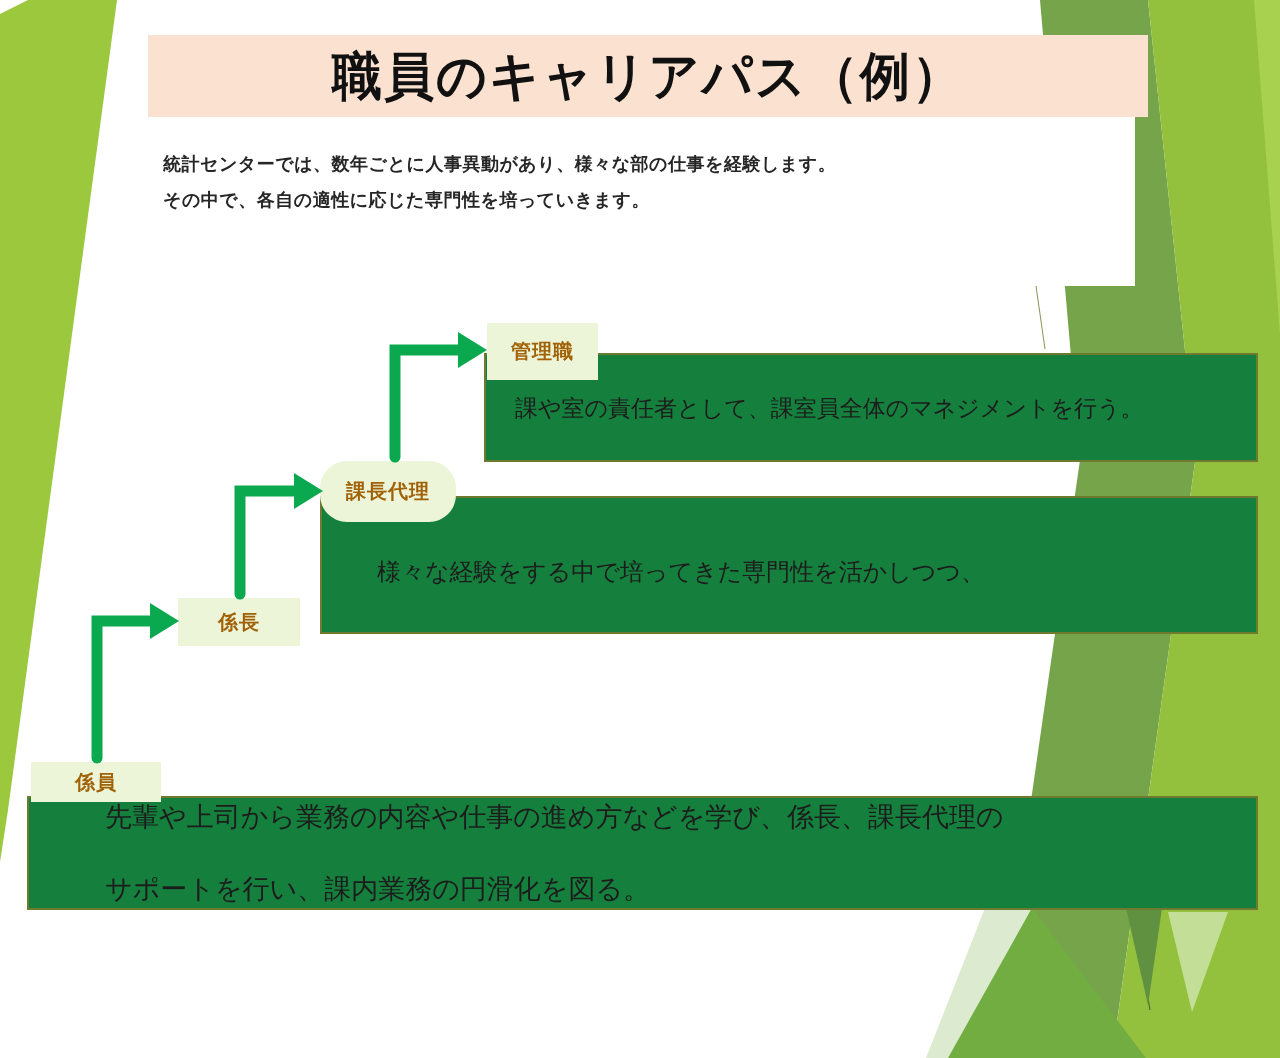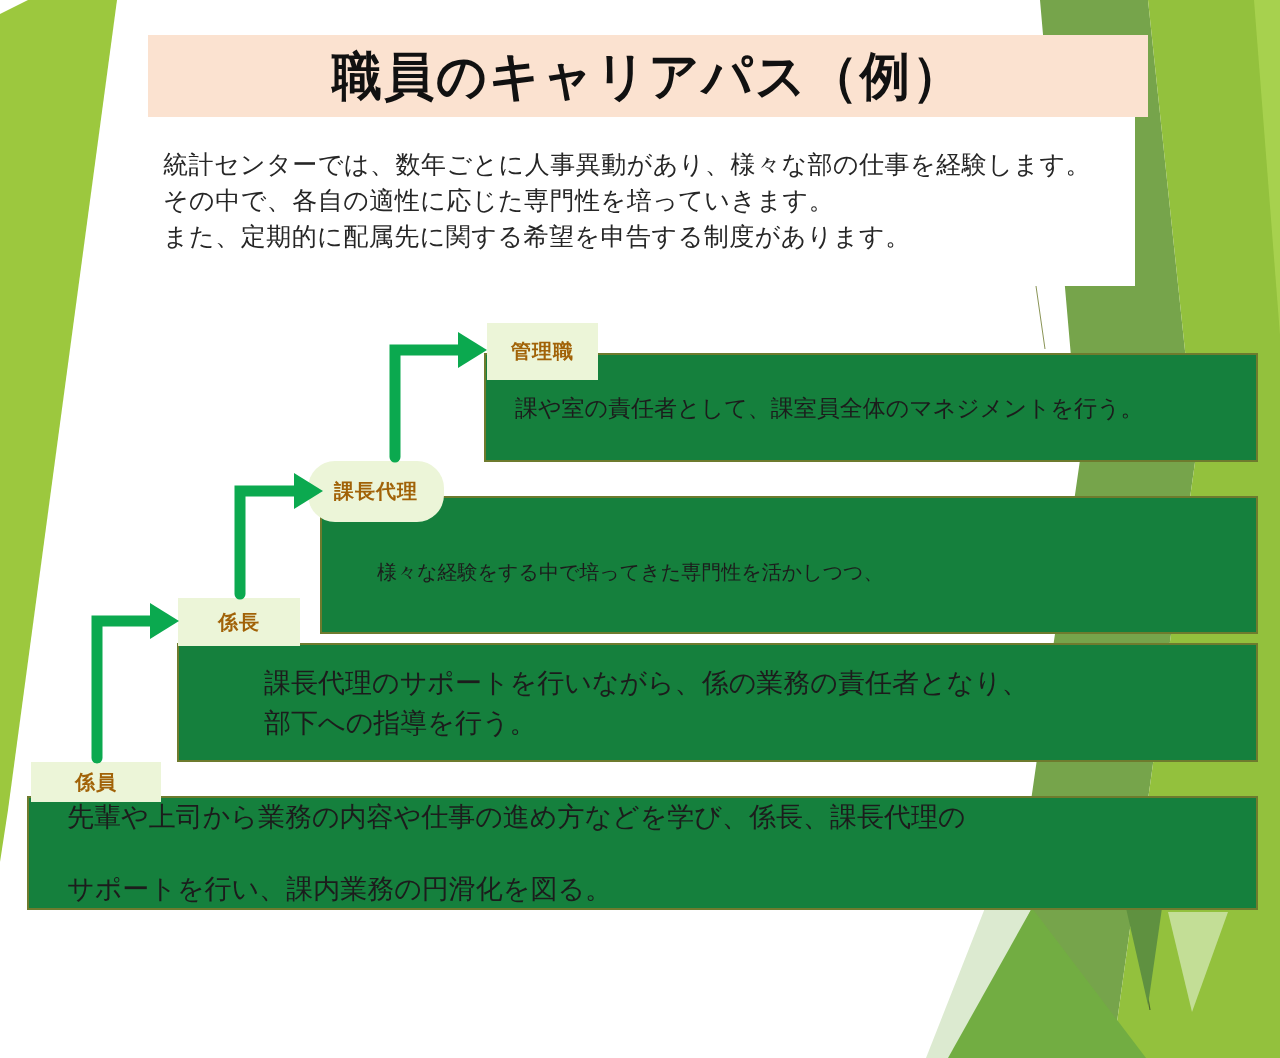--- a/index.html
+++ b/index.html
@@ -22,48 +22,49 @@
     display:flex;align-items:center;justify-content:center;
   }
   .banner .title{
     font-size:50px;font-weight:900;color:#111111;letter-spacing:2px;
     transform:scaleY(1.04);
   }
 
   
   .intro{
     position:absolute;left:163px;top:146px;width:990px;
-    font-size:25px;color:#262626;line-height:36px;
+    font-size:18px;color:#262626;line-height:36px;
     letter-spacing:0.5px;
+    font-weight:bold;
   }
 
   
   .desc-box{
     position:absolute;
     background:#15803d;
     border:2.5px solid #6e7b2e;
     box-sizing:border-box;
     display:flex;flex-direction:column;justify-content:center;
     color:#1c1c1c;
   }
   .desc-kanrishoku{left:484px;top:353px;width:774px;height:109px;padding-left:29px;font-size:23px;line-height:34px;}
-  .desc-kachodairi{left:320px;top:496px;width:938px;height:138px;padding-left:55px;padding-top:14px;font-size:20px;line-height:40px;}
+  .desc-kachodairi{left:320px;top:496px;width:938px;height:138px;padding-left:55px;padding-top:14px;font-size:24px;line-height:40px;}
   .desc-kakaricho{left:177px;top:643px;width:1081px;height:119px;padding-left:85px;font-size:27px;line-height:40px;}
-  .desc-kakariin{left:27px;top:796px;width:1231px;height:114px;padding-left:38px;font-size:27px;line-height:39px;gap:33px;}
+  .desc-kakariin{left:27px;top:796px;width:1231px;height:114px;padding-left:76px;font-size:27px;line-height:39px;gap:33px;}
 
   
   .level-label{
     position:absolute;
     background:#ecf5d8;
     display:flex;align-items:center;justify-content:center;
     font-weight:bold;color:#a16207;font-size:20px;
     letter-spacing:1px;
   }
   .label-kanrishoku{left:487px;top:323px;width:111px;height:57px;}
-  .label-kachodairi{left:308px;top:461px;width:136px;height:61px;border-radius:27px;}
+  .label-kachodairi{left:320px;top:461px;width:136px;height:61px;border-radius:27px;}
   .label-kakaricho{left:178px;top:598px;width:122px;height:48px;}
   .label-kakariin{left:31px;top:762px;width:130px;height:40px;}
 </style>
 </head>
 <body>
 
 <div id="slide">
 
   <svg id="decor" viewBox="0 0 1280 1058" aria-hidden="true">
 
@@ -86,35 +87,30 @@
     <polygon points="1168,912 1228,912 1192,1012" fill="#c3de96"></polygon>
   </svg>
 
   <div class="banner">
     <div class="title">職員のキャリアパス（例）</div>
   </div>
 
   <div class="intro">
     <div>統計センターでは、数年ごとに人事異動があり、様々な部の仕事を経験します。</div>
     <div>その中で、各自の適性に応じた専門性を培っていきます。</div>
-    <div>また、定期的に配属先に関する希望を申告する制度があります。</div>
   </div>
 
   <div class="desc-box desc-kanrishoku">
     <div>課や室の責任者として、課室員全体のマネジメントを行う。</div>
   </div>
 
   <div class="desc-box desc-kachodairi">
     <div>様々な経験をする中で培ってきた専門性を活かしつつ、</div>
   </div>
 
-  <div class="desc-box desc-kakaricho">
-    <div>課長代理のサポートを行いながら、係の業務の責任者となり、</div>
-    <div>部下への指導を行う。</div>
-  </div>
 
   <div class="desc-box desc-kakariin">
     <div>先輩や上司から業務の内容や仕事の進め方などを学び、係長、課長代理の</div>
     <div>サポートを行い、課内業務の円滑化を図る。</div>
   </div>
 
   <div class="level-label label-kanrishoku">
     <span>管理職</span>
   </div>
   <div class="level-label label-kachodairi">

